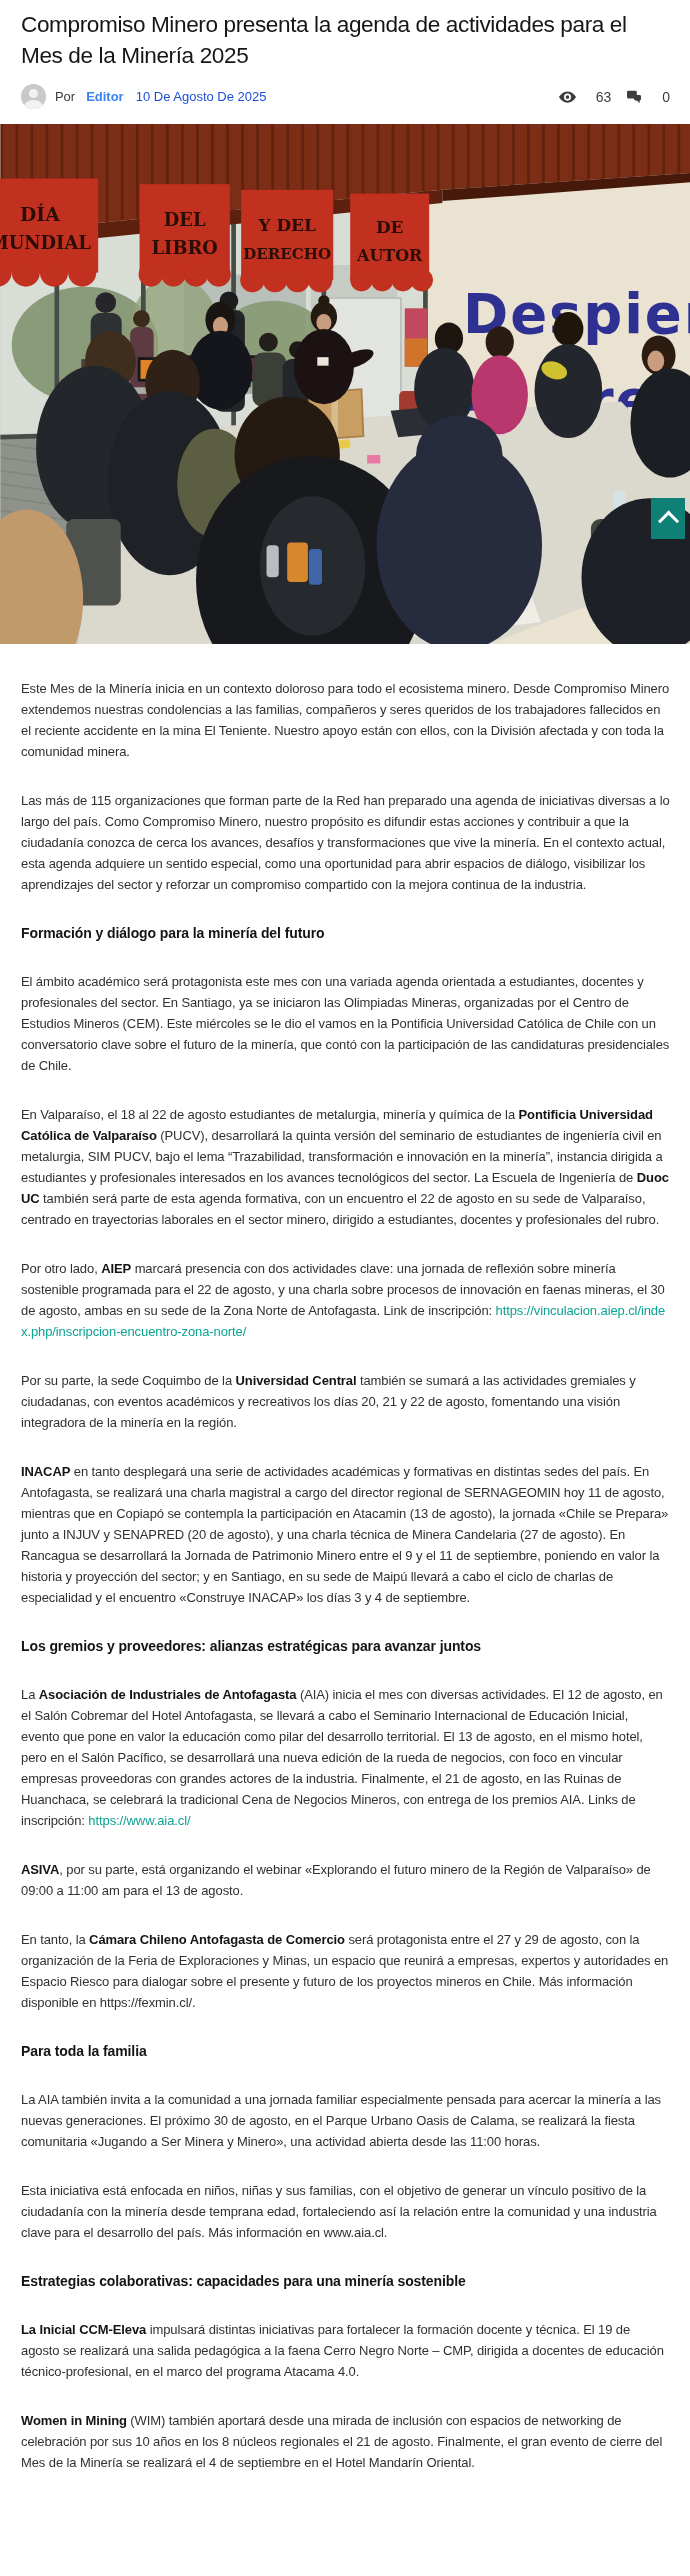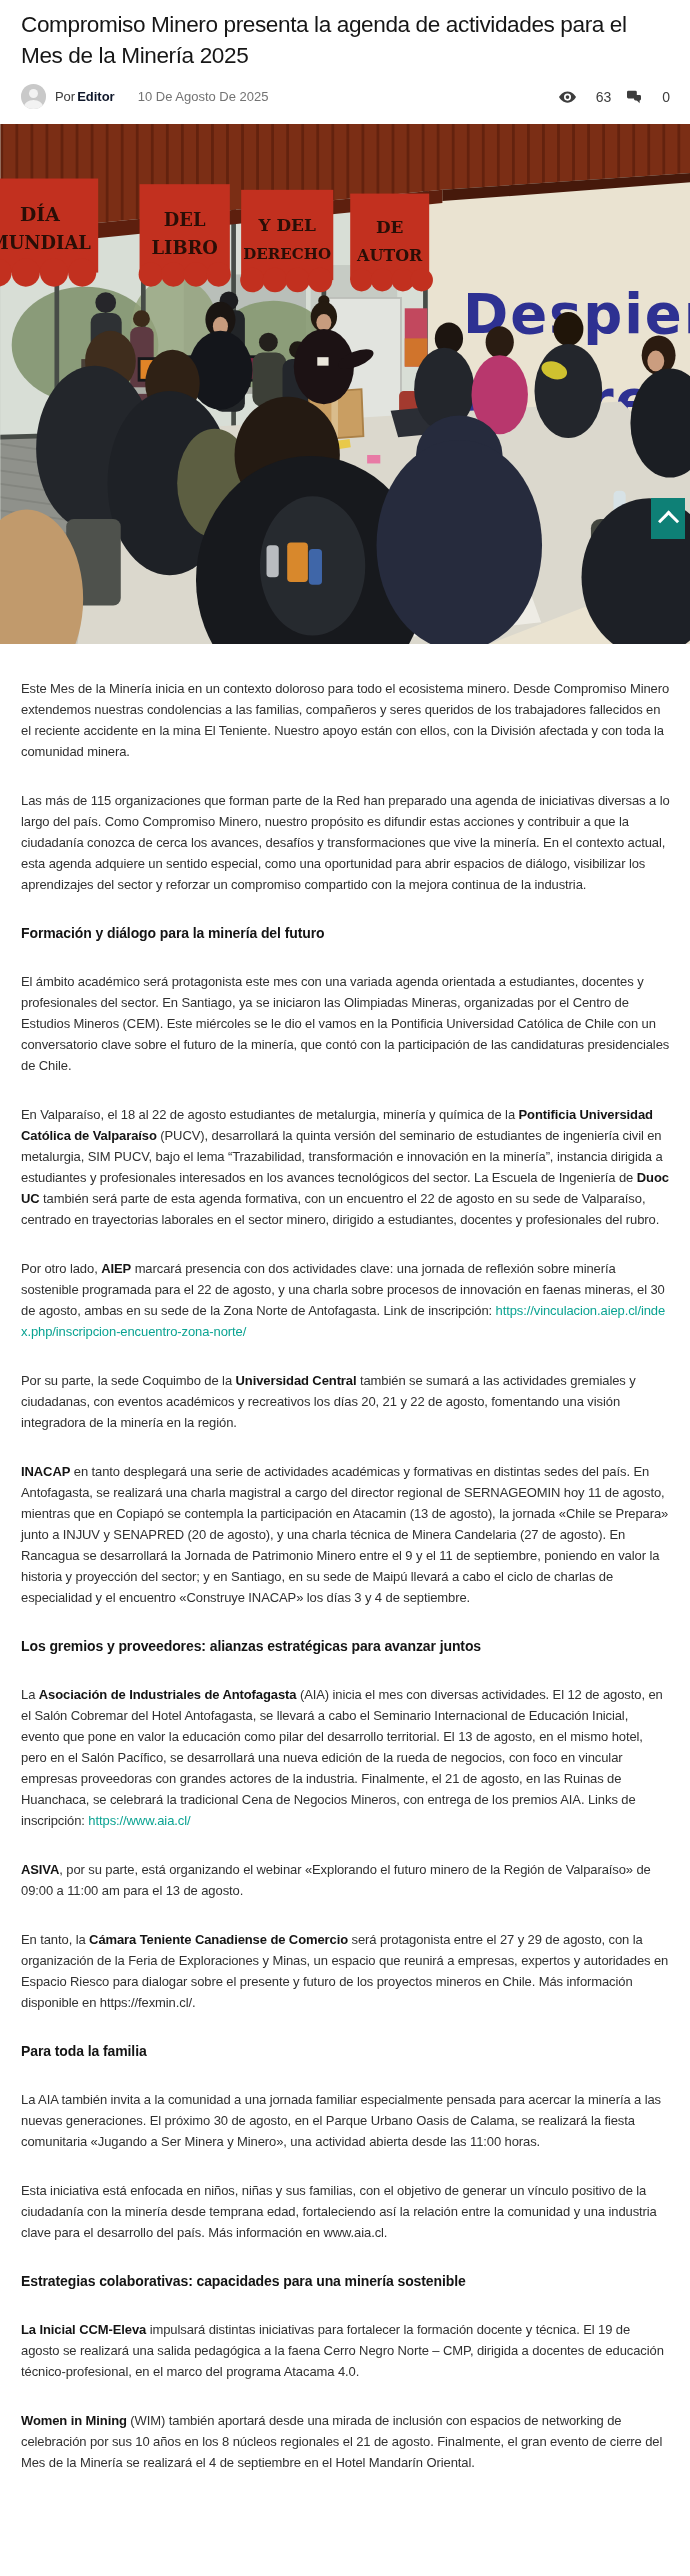--- a/index.html
+++ b/index.html
@@ -4,23 +4,23 @@
 <style>
   html,body{margin:0;padding:0;background:#ffffff;}
   body{font-family:"Liberation Sans",sans-serif;color:#303030;width:691px;}
   .page{width:691px;position:relative;}
   .article-header{padding:9.4px 21px 0;}
   .title{font-size:22.6px;line-height:31px;font-weight:400;color:#161616;letter-spacing:-0.4px;margin:0 0 13px;}
   .byline{display:flex;align-items:center;font-size:13px;color:#3c3c3c;margin:0 0 15px;}
   .avatar{width:24.5px;height:24.5px;border-radius:50%;background:#c9c9c9;position:relative;overflow:hidden;margin-right:9.4px;flex:none;}
   .avatar .head{position:absolute;top:4.7px;left:7.5px;width:9.4px;height:9.4px;border-radius:50%;background:#f2f2f2;}
   .avatar .shoulders{position:absolute;top:16px;left:2.8px;width:19px;height:13px;border-radius:50% 50% 0 0;background:#f2f2f2;}
-  .byline .por{margin-right:2px;}
-  .byline .author{font-weight:bold;color:#0f172a;margin-right:23px;}
-  .byline .date{color:#737373;}
+  .byline .por{margin-right:11px;}
+  .byline .author{font-weight:bold;color:#3b82f6;margin-right:12px;}
+  .byline .date{color:#1d4ed8;}
   .meta{margin-left:auto;display:flex;align-items:center;gap:5.6px;color:#3d3d3d;font-size:14px;}
   .meta .grp{display:flex;align-items:center;gap:20px;}
   .meta .grp + .grp{margin-left:9.4px;}
   .meta svg{display:block;}
   .hero{position:relative;width:691px;height:520px;overflow:hidden;background:#cdd3cb;}
   .hero svg{display:block;}
   .scroll-top{position:absolute;right:5.6px;top:374px;width:34px;height:41px;background:#0e8076;border:none;cursor:pointer;display:flex;align-items:center;justify-content:center;padding:0;}
   .scroll-top .chev{width:12.2px;height:12.2px;border-top:3.8px solid #fff;border-left:3.8px solid #fff;transform:rotate(45deg) translate(1.9px,1.9px);}
   .article-body{padding:0 21px;margin-top:34px;padding-bottom:24.5px;}
   .article-body p{font-size:13px;line-height:21px;letter-spacing:-0.1px;margin:0 0 28px;color:#313131;}
@@ -259,21 +259,21 @@
     <p>Las más de 115 organizaciones que forman parte de la Red han preparado una agenda de iniciativas diversas a lo largo del país. Como Compromiso Minero, nuestro propósito es difundir estas acciones y contribuir a que la ciudadanía conozca de cerca los avances, desafíos y transformaciones que vive la minería. En el contexto actual, esta agenda adquiere un sentido especial, como una oportunidad para abrir espacios de diálogo, visibilizar los aprendizajes del sector y reforzar un compromiso compartido con la mejora continua de la industria.</p>
     <h3>Formación y diálogo para la minería del futuro</h3>
     <p>El ámbito académico será protagonista este mes con una variada agenda orientada a estudiantes, docentes y profesionales del sector. En Santiago, ya se iniciaron las Olimpiadas Mineras, organizadas por el Centro de Estudios Mineros (CEM).  Este miércoles se le dio el vamos en la Pontificia Universidad Católica de Chile con un conversatorio clave sobre el futuro de la minería, que contó con la participación de las candidaturas presidenciales de Chile.</p>
     <p>En Valparaíso, el 18 al 22 de agosto estudiantes de metalurgia, minería y química de la <strong>Pontificia Universidad Católica de Valparaíso</strong> (PUCV), desarrollará la quinta versión del seminario de estudiantes de ingeniería civil en metalurgia, SIM PUCV, bajo el lema “Trazabilidad, transformación e innovación en la minería”, instancia dirigida a estudiantes y profesionales interesados en los avances tecnológicos del sector. La Escuela de Ingeniería de <strong>Duoc UC</strong> también será parte de esta agenda formativa, con un encuentro el 22 de agosto en su sede de Valparaíso, centrado en trayectorias laborales en el sector minero, dirigido a estudiantes, docentes y profesionales del rubro.</p>
     <p>Por otro lado, <strong>AIEP</strong> marcará presencia con dos actividades clave: una jornada de reflexión sobre minería sostenible programada para el 22 de agosto, y una charla sobre procesos de innovación en faenas mineras, el 30 de agosto, ambas en su sede de la Zona Norte de Antofagasta. Link de inscripción: <a class="link" href="#">https://vinculacion.aiep.cl/index.php/inscripcion-encuentro-zona-norte/</a></p>
     <p>Por su parte, la sede Coquimbo de la <strong>Universidad Central</strong> también se sumará a las actividades gremiales y ciudadanas, con eventos académicos y recreativos los días 20, 21 y 22 de agosto, fomentando una visión integradora de la minería en la región.</p>
     <p><strong>INACAP</strong> en tanto desplegará una serie de actividades académicas y formativas en distintas sedes del país. En Antofagasta, se realizará una charla magistral a cargo del director regional de SERNAGEOMIN hoy 11 de agosto, mientras que en Copiapó se contempla la participación en Atacamin (13 de agosto), la jornada «Chile se Prepara» junto a INJUV y SENAPRED (20 de agosto), y una charla técnica de Minera Candelaria (27 de agosto). En Rancagua se desarrollará la Jornada de Patrimonio Minero entre el 9 y el 11 de septiembre, poniendo en valor la historia y proyección del sector; y en Santiago, en su sede de Maipú llevará a cabo el ciclo de charlas de especialidad y el encuentro «Construye INACAP» los días 3 y 4 de septiembre.</p>
     <h3>Los gremios y proveedores: alianzas estratégicas para avanzar juntos</h3>
     <p>La <strong>Asociación de Industriales de Antofagasta</strong> (AIA) inicia el mes con diversas actividades. El 12 de agosto, en el Salón Cobremar del Hotel Antofagasta, se llevará a cabo el Seminario Internacional de Educación Inicial, evento que pone en valor la educación como pilar del desarrollo territorial.  El 13 de agosto, en el mismo hotel, pero en el Salón Pacífico, se desarrollará una nueva edición de la rueda de negocios, con foco en vincular empresas proveedoras con grandes actores de la industria. Finalmente, el 21 de agosto, en las Ruinas de Huanchaca, se celebrará la tradicional Cena de Negocios Mineros, con entrega de los premios AIA. Links de inscripción: <a class="link" href="#">https://www.aia.cl/</a></p>
     <p><strong>ASIVA</strong>, por su parte, está organizando el webinar «Explorando el futuro minero de la Región de Valparaíso» de 09:00 a 11:00 am para el 13 de agosto.</p>
-    <p>En tanto, la <strong>Cámara Teniente Canadiense de Comercio</strong> será protagonista entre el 27 y 29 de agosto, con la organización de la Feria de Exploraciones y Minas, un espacio que reunirá a empresas, expertos y autoridades en Espacio Riesco para dialogar sobre el presente y futuro de los proyectos mineros en Chile. Más información disponible en https://fexmin.cl/.</p>
+    <p>En tanto, la <strong>Cámara Chileno Antofagasta de Comercio</strong> será protagonista entre el 27 y 29 de agosto, con la organización de la Feria de Exploraciones y Minas, un espacio que reunirá a empresas, expertos y autoridades en Espacio Riesco para dialogar sobre el presente y futuro de los proyectos mineros en Chile. Más información disponible en https://fexmin.cl/.</p>
     <h3>Para toda la familia</h3>
     <p>La AIA también invita a la comunidad a una jornada familiar especialmente pensada para acercar la minería a las nuevas generaciones. El próximo 30 de agosto, en el Parque Urbano Oasis de Calama, se realizará la fiesta comunitaria «Jugando a Ser Minera y Minero», una actividad abierta desde las 11:00 horas.</p>
     <p>Esta iniciativa está enfocada en niños, niñas y sus familias, con el objetivo de generar un vínculo positivo de la ciudadanía con la minería desde temprana edad, fortaleciendo así la relación entre la comunidad y una industria clave para el desarrollo del país. Más información en www.aia.cl.</p>
     <h3>Estrategias colaborativas: capacidades para una minería sostenible</h3>
     <p><strong>La Inicial CCM-Eleva</strong> impulsará distintas iniciativas para fortalecer la formación docente y técnica. El 19 de agosto se realizará una salida pedagógica a la faena Cerro Negro Norte – CMP, dirigida a docentes de educación técnico-profesional, en el marco del programa Atacama 4.0.</p>
     <p><strong>Women in Mining</strong> (WIM) también aportará desde una mirada de inclusión con espacios de networking de celebración por sus 10 años en los 8 núcleos regionales el 21 de agosto. Finalmente, el gran evento de cierre del Mes de la Minería se realizará el 4 de septiembre en el Hotel Mandarín Oriental.</p>
   </article>
 
 </div>
 

